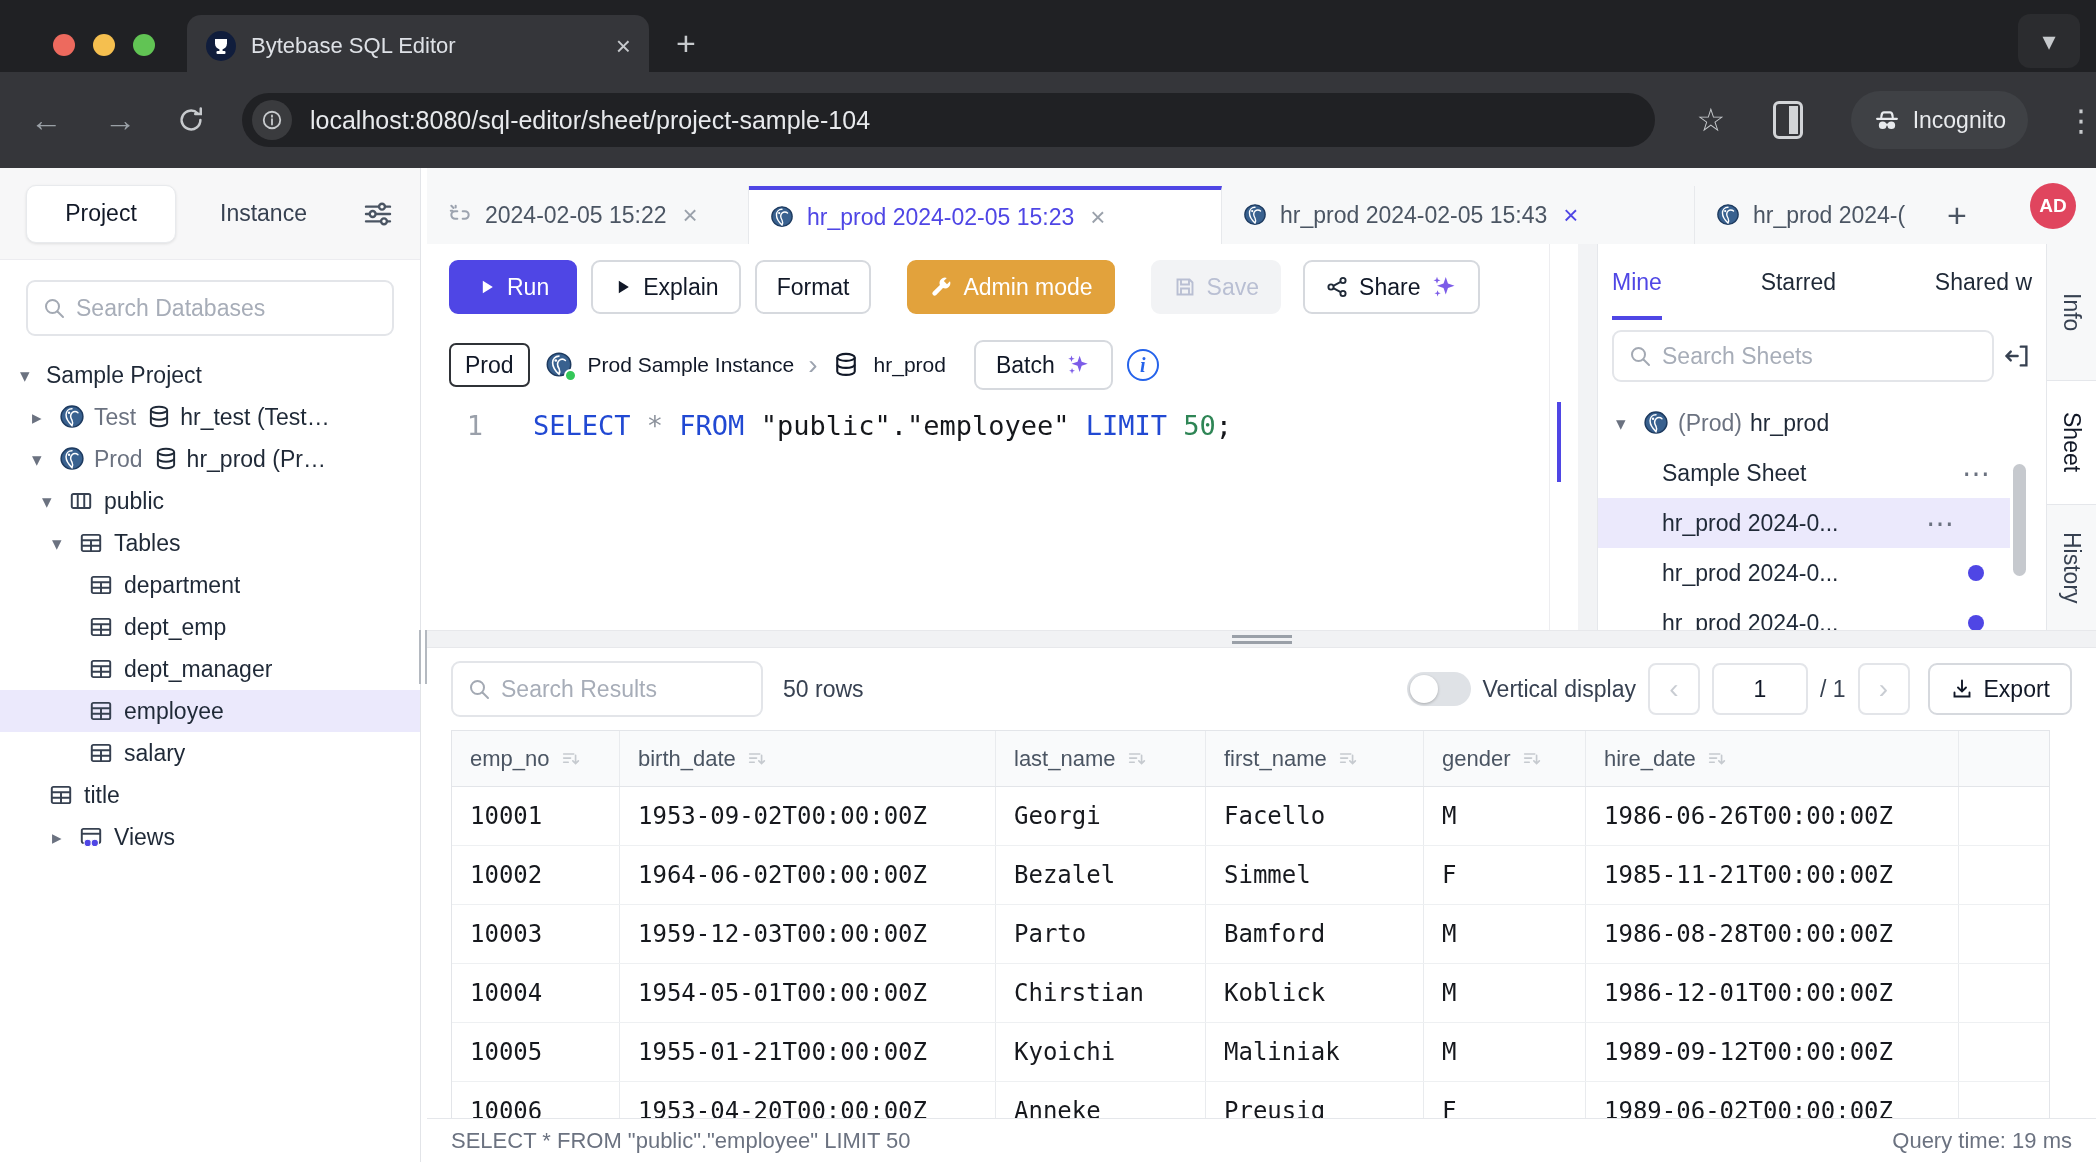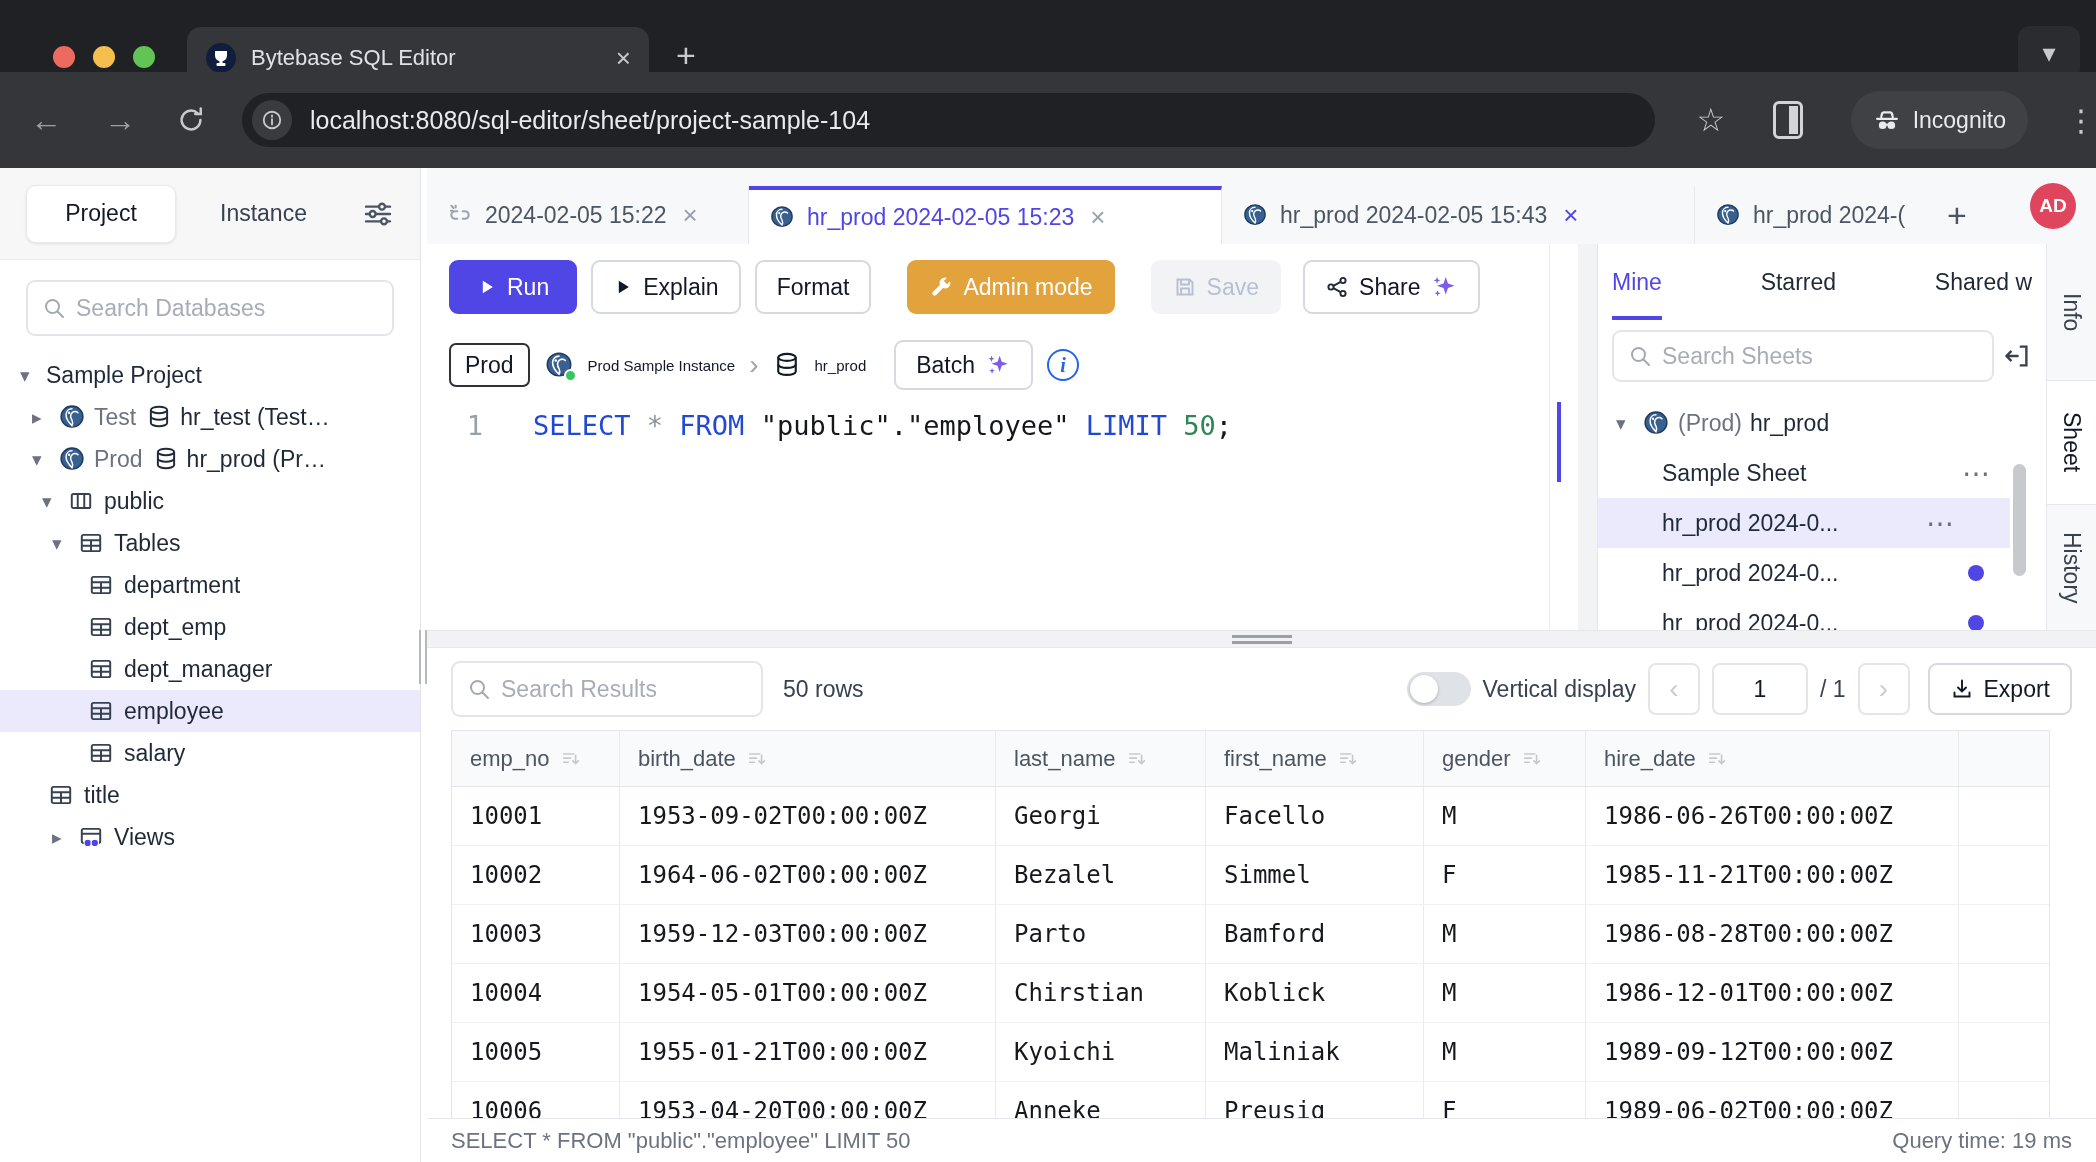--- a/index.html
+++ b/index.html
@@ -2,21 +2,21 @@
 <html><head>
 <meta charset="utf-8">
 <style>
   * { box-sizing: border-box; margin: 0; padding: 0; }
   html,body { width:2096px; height:1162px; overflow:hidden; background:#fff;
               font-family:"Liberation Sans", sans-serif; }
   svg.i { display:inline-block; vertical-align:middle; flex:none; }
 
   
   #chrome { position:absolute; left:0; top:0; width:2096px; height:168px; background:#202124; }
-  #tabstrip { position:absolute; left:0; top:16px; right:0; height:72px; }
+  #tabstrip { position:absolute; left:0; top:4px; right:0; height:72px; }
   .light { position:absolute; top:30px; width:22px; height:22px; border-radius:50%; }
   #btab { position:absolute; left:187px; top:11px; width:462px; height:61px; background:#35363a;
           border-radius:14px 14px 0 0; display:flex; align-items:center; padding:0 18px; }
   #btab .title { color:#dee1e6; font-size:22px; margin-left:14px; flex:1; white-space:nowrap; overflow:hidden; }
   #btab .x { color:#c7cacd; font-size:26px; line-height:1; }
   #newtab-btn { position:absolute; left:676px; top:22px; color:#c7cacd; font-size:34px; line-height:1; }
   #winchev { position:absolute; right:16px; top:10px; width:62px; height:54px; background:#2b2c2f;
              border-radius:12px; color:#c7cacd; font-size:26px; display:flex; align-items:center; justify-content:center; }
   #urlrow { position:absolute; left:0; top:72px; right:0; height:96px; background:#35363a;
             display:flex; align-items:center; }
@@ -92,21 +92,21 @@
   #btn-admin { background:#e2a23c; border-color:#e2a23c; color:#fff; margin-left:22px; }
   #btn-save { background:#f2f3f5; border-color:#f2f3f5; color:#b9bfd3; margin-left:22px; }
   #btn-share { margin-left:8px; }
   .sparkles { color:#7c5ce8; }
   #ebread { height:70px; display:flex; align-items:center; padding:0 22px; gap:14px; }
   #env-badge { border:2px solid #2f3237; border-radius:7px; height:44px; display:flex; align-items:center;
                padding:0 14px; font-size:23px; color:#111827; }
   .pgwrap { position:relative; width:30px; height:30px; flex:none; }
   .pgdot { position:absolute; right:-3px; bottom:-2px; width:13px; height:13px; border-radius:50%;
            background:#34c759; border:2px solid #fff; }
-  #bc-instance, #bc-db { font-size:15px; color:#111827; }
+  #bc-instance, #bc-db { font-size:21px; color:#111827; }
   .bc-sep { color:#9ca3af; font-size:28px; }
   #btn-batch { height:50px; margin-left:14px; }
   #info-i { width:32px; height:32px; border-radius:50%; border:2.5px solid #2563eb; color:#2563eb;
             font-size:20px; font-weight:bold; display:flex; align-items:center; justify-content:center;
             font-family:"Liberation Serif",serif; font-style:italic; }
   #codearea { position:absolute; left:0; top:156px; width:1122px; bottom:0; font-family:"DejaVu Sans Mono",monospace;
               font-size:27px; }
   #codeline { display:flex; margin-top:10px; }
   #gutter { width:72px; text-align:right; padding-right:16px; color:#9aa0aa; flex:none; }
   #codetext { margin-left:34px; white-space:pre; }

